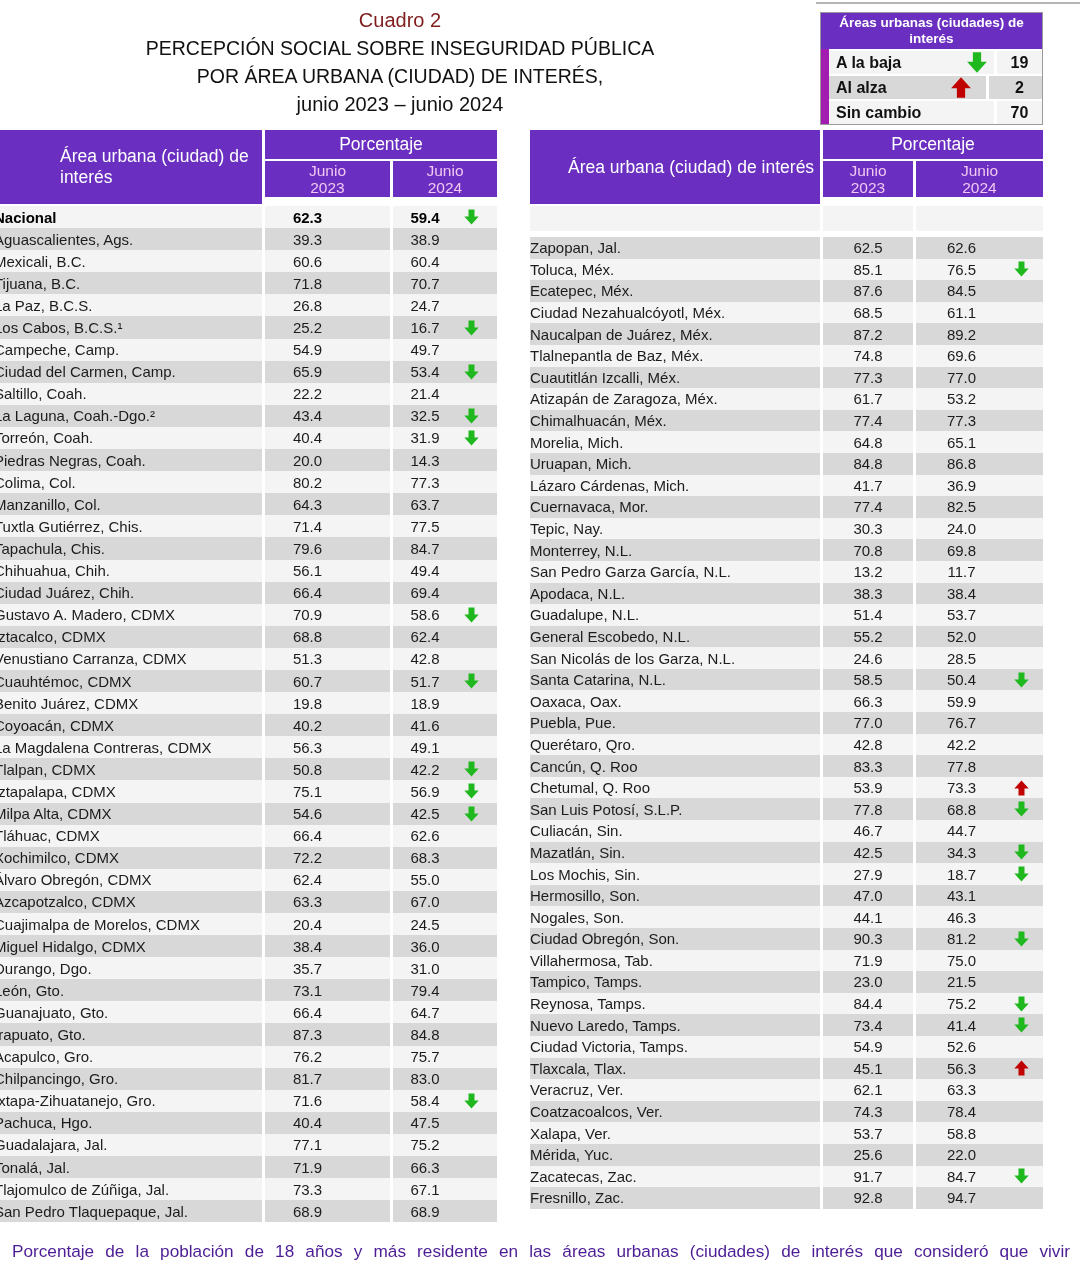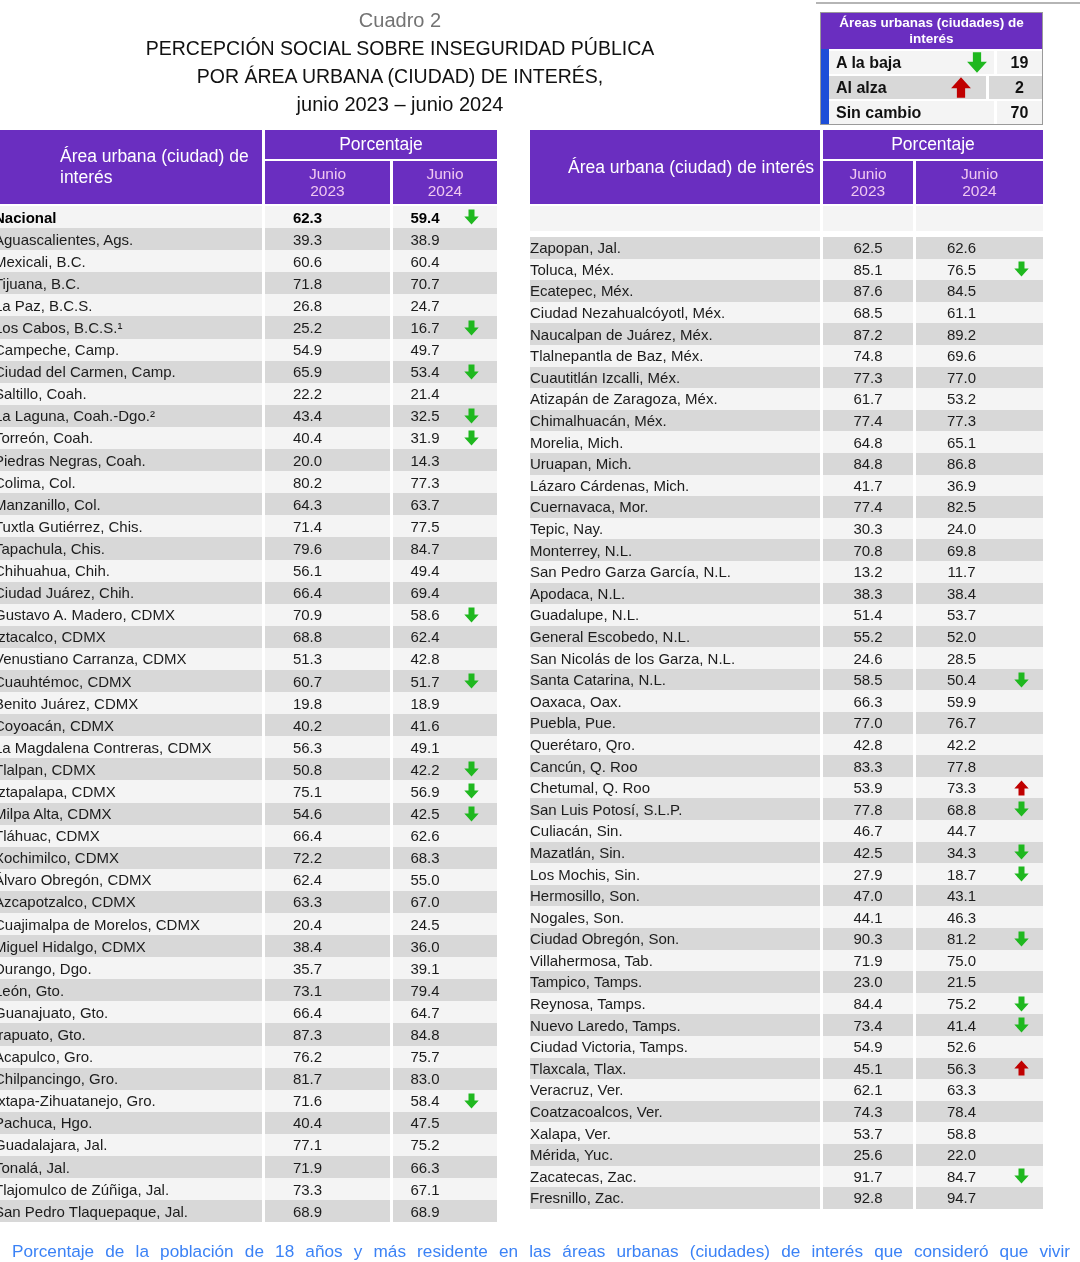--- a/index.html
+++ b/index.html
@@ -5,29 +5,29 @@
   * { box-sizing: border-box; margin: 0; padding: 0; }
   html, body { background: #fff; }
   body { font-family: "Liberation Sans", sans-serif; }
   #canvas {
     position: relative; width: 1080px; height: 1262px;
     overflow: hidden; background: #fff; color: #1a1a1a;
   }
 
   
   .title-block { position: absolute; left: 30px; top: 6px; width: 740px; text-align: center; }
-  .title-cuadro { font-size: 20px; line-height: 28px; color: #737373; }
+  .title-cuadro { font-size: 20px; line-height: 28px; color: #7f1d1d; }
   .title-main  { font-size: 19.5px; line-height: 28px; font-weight: normal; color: #111; }
   .title-sub   { font-size: 20px; line-height: 28px; color: #111; }
 
   
   .top-line { position: absolute; left: 816px; top: 2px; width: 264px; height: 2px; background: #b5b5b5; }
 
   
-  .legend { position: absolute; left: 820px; top: 12px; width: 223px; border: 1px solid #9a9a9a; background: #1d4ed8; }
+  .legend { position: absolute; left: 820px; top: 12px; width: 223px; border: 1px solid #9a9a9a; background: #a21caf; }
   .legend-head {
     background: var(--header-purple, #6a2ec0); color: #fff; font-weight: bold;
     font-size: 13.5px; line-height: 16px; text-align: center; padding: 2px 4px; min-height: 36px;
     display: flex; align-items: center; justify-content: center;
   }
   .legend-row { display: flex; align-items: center; height: 25px; font-size: 16px; font-weight: bold; color: #111; border-top: 2px solid #fff; margin-left: 8px; }
   .legend-row.bg-light { background: var(--stripe-light, #f2f2f2); }
   .legend-row.bg-gray  { background: var(--stripe-gray, #d8d8d8); gap: 8px; }
   .l-label { flex: 1; padding-left: 7px; white-space: nowrap; }
   .l-arrow { width: 34px; display: flex; align-items: center; justify-content: center; }
@@ -50,21 +50,21 @@
   .t-left  .name-head { padding-left: 72px; }
   .t-right .name-head { padding-left: 38px; }
   .hgap { width: 3px; background: #fff; }
   .pct-block { display: flex; flex-direction: column; }
   .group-head {
     height: 29px; background: var(--header-purple, #6a2ec0); color: #fff;
     font-size: 17.5px; display: flex; align-items: center; justify-content: center;
     width: calc(var(--w1) + 3px + var(--w2));
   }
   .group-gap { height: 2px; background: #fff; }
-  .sub-row { display: flex; height: 44px; }
+  .sub-row { display: flex; height: 36px; }
   .sub {
     background: var(--header-purple, #6a2ec0); color: var(--subheader-text, #f0c8f0);
     font-size: 15.5px; line-height: 17.5px; text-align: center;
     display: flex; flex-direction: column; align-items: center; justify-content: center;
   }
   .sub span { display: block; }
   .sub1 { width: var(--w1); }
   .sub2 { width: var(--w2); }
 
   .tbody { margin-top: 2px; }
@@ -89,21 +89,21 @@
   .trow:nth-child(even) .cell { background: var(--stripe-gray, #d8d8d8); }
   .trow.bold .cell { font-weight: bold; color: #000; }
   .trow.empty-row { height: 25px; margin-bottom: 6px; }
   .cgap { width: 3px; background: #fff; }
 
   .cname { white-space: nowrap; overflow: visible; }
 
   
   .footer {
     position: absolute; left: 12px; top: 1239px; width: 1058px;
-    font-size: 17.2px; line-height: 24px; color: #3b82f6;
+    font-size: 17.2px; line-height: 24px; color: #4c1d95;
     text-align: justify; text-align-last: justify;
   }
 </style>
 </head>
 <body>
 
 <div id="canvas">
 
   <div class="top-line"></div>
 
@@ -649,21 +649,21 @@
   </div>
         <div class="trow">
     <div class="cell cname">Durango, Dgo.</div>
     <div class="cgap"></div>
     <div class="cell cv1">
       <span class="val">35.7</span>
       <span class="azone"></span>
     </div>
     <div class="cgap"></div>
     <div class="cell cv2">
-      <span class="val">39.1</span>
+      <span class="val">31.0</span>
       <span class="azone"></span>
     </div>
   </div>
         <div class="trow">
     <div class="cell cname">León, Gto.</div>
     <div class="cgap"></div>
     <div class="cell cv1">
       <span class="val">73.1</span>
       <span class="azone"></span>
     </div>

